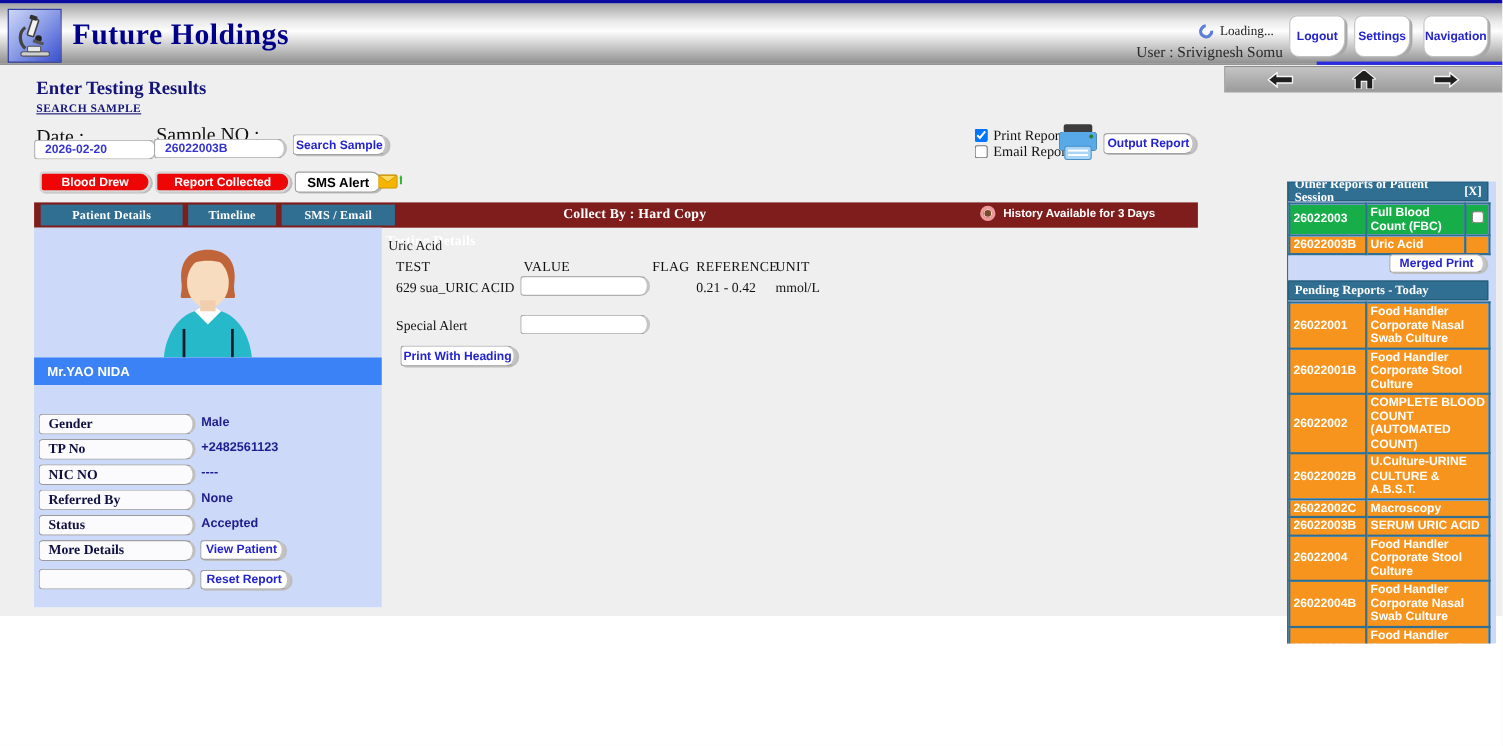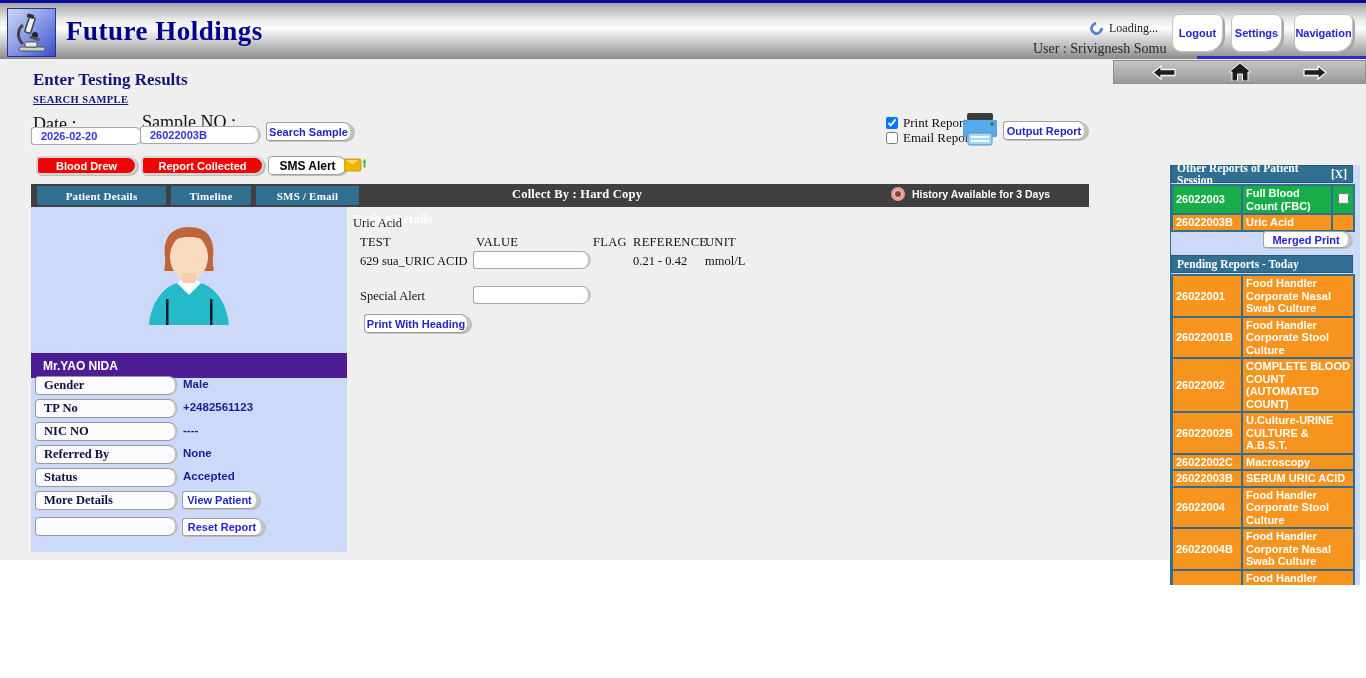--- a/index.html
+++ b/index.html
@@ -51,33 +51,33 @@
   .chk-row input { width:12px; height:12px; }
 
   .red-btn { position:absolute; height:19px; background:#ee0505; border:2px solid #d6d6d6; border-radius:5px 13px 13px 5px;
              box-shadow:2px 1px 0 #bdbdbd; color:#ffffff; font-family:"Liberation Sans",sans-serif; font-weight:bold;
              font-size:11px; display:flex; align-items:center; justify-content:center; cursor:pointer; }
   .white-btn { position:absolute; height:19px; background:#ffffff; border:1px solid #a0a0a0; border-radius:5px 13px 13px 5px;
                box-shadow:2px 1px 0 #bdbdbd; color:#000000; font-weight:bold; font-size:12px;
                display:flex; align-items:center; justify-content:center; cursor:pointer; }
 
   
-  .tabbar { position:absolute; left:31px; top:184px; width:1058px; height:23px; background:#404040; }
+  .tabbar { position:absolute; left:31px; top:184px; width:1058px; height:23px; background:#7f1d1d; }
   .tab { position:absolute; top:2px; height:19px; background:#306f92; color:#ffffff; font-weight:bold; font-size:11px;
          display:flex; align-items:center; justify-content:center; letter-spacing:.2px; cursor:pointer; }
   .bar-text { position:absolute; top:3px; color:#ffffff; font-weight:bold; font-size:12.5px; letter-spacing:.2px; }
   .hist-wrap { position:absolute; left:860px; top:3px; display:flex; align-items:center; gap:7px; }
   .hist-icon { width:14px; height:14px; border-radius:50%; background:#7a4a2a; border:3px solid #ef9a9a; box-shadow:inset 0 0 0 1px #ffd9d9; }
   .hist-text { color:#ffffff; font-family:"Liberation Sans",sans-serif; font-weight:bold; font-size:10.5px; }
 
   
   .patient-panel { position:absolute; left:31px; top:207px; width:316px; height:345px; background:#ccd9f8; }
   .avatar-box { position:absolute; left:0; top:0; width:316px; height:118px; display:flex; align-items:flex-end; justify-content:center; }
-  .pname-bar { position:absolute; left:0; top:118px; width:316px; height:25px; background:#4c1d95; color:#ffffff;
-               font-family:"Liberation Sans",sans-serif; font-weight:bold; font-size:12px; display:flex; align-items:center; padding-left:12px;margin-top:28px; }
+  .pname-bar { position:absolute; left:0; top:118px; width:316px; height:25px; background:#3b82f6; color:#ffffff;
+               font-family:"Liberation Sans",sans-serif; font-weight:bold; font-size:12px; display:flex; align-items:center; padding-left:12px; }
   .prow { position:absolute; left:0; width:316px; height:19px; }
   .plabel { position:absolute; left:4px; top:0; width:143px; height:19px; background:#fbfbfd; border:1px solid #9a9a9a;
             border-right:3px solid #c0c0c0; border-radius:5px 12px 12px 5px; font-size:12.5px; color:#101040;
             display:flex; align-items:center; padding-left:8px; font-weight:bold; }
   .pvalue { position:absolute; left:152px; top:2px; font-family:"Liberation Sans",sans-serif; font-weight:bold; font-size:11.5px; color:#1d1d8f; }
 
   
   .t-label { position:absolute; font-size:12.5px; color:#222222; }
   .t-col { position:absolute; font-size:12.5px; color:#111111; letter-spacing:.3px; }
   .t-cell { position:absolute; font-size:12.5px; color:#111111; }

